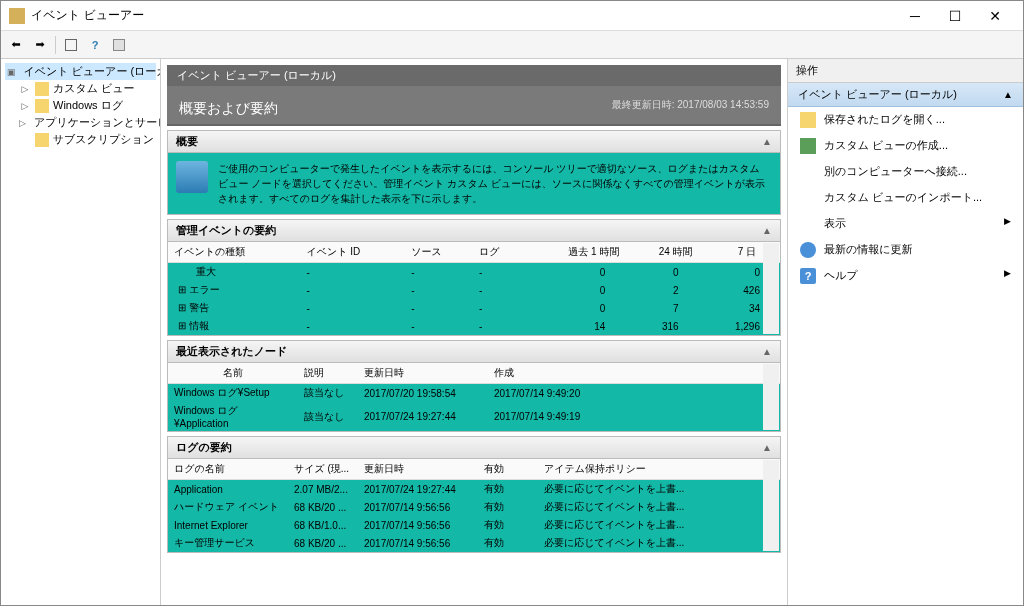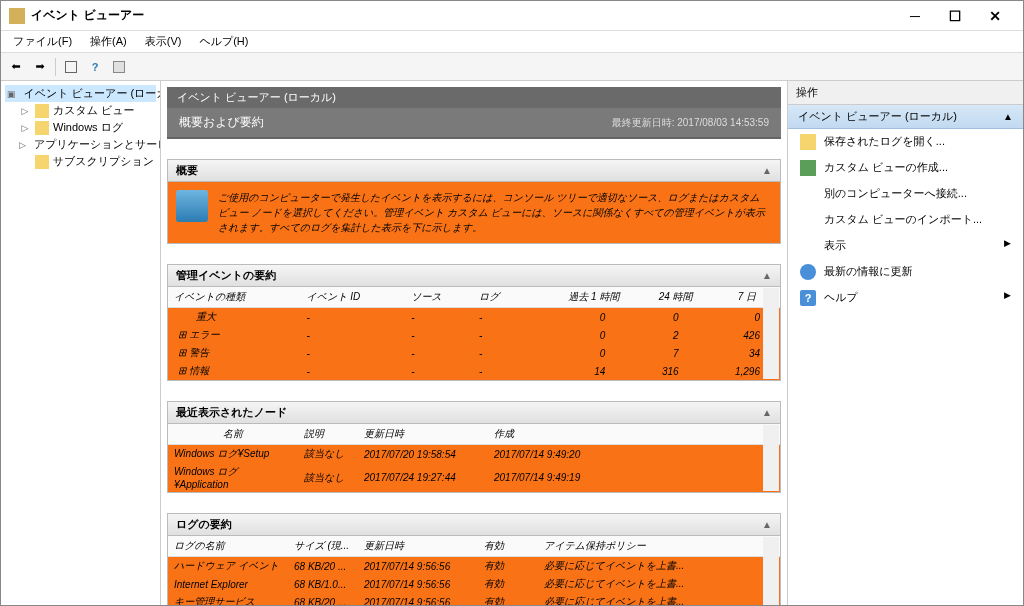--- a/index.html
+++ b/index.html
@@ -1,44 +1,44 @@
 <!DOCTYPE html>
 <html><head>
 <meta charset="utf-8">
 <style>
 * { margin: 0; padding: 0; box-sizing: border-box; font-family: "Yu Gothic UI", "Meiryo", sans-serif; font-size: 11px; }
 body { background: #f0f0f0; width: 1024px; height: 606px; overflow: hidden; }
 .window { width: 100%; height: 100%; background: #fff; display: flex; flex-direction: column; border: 1px solid #888; }
-.titlebar { height: 30px; background: #fff; display: flex; align-items: center; padding: 0 8px; border-bottom: 1px solid #ddd; font-weight: bold; }
+.titlebar { height: 30px; background: #fff; display: flex; align-items: center; padding: 0 8px; border-bottom: 1px solid #ddd; }
 .titlebar .icon { width: 16px; height: 16px; background: #d4b05a; margin-right: 6px; }
 .titlebar .title { flex: 1; font-size: 12px; }
 .titlebar .controls { display: flex; gap: 0; }
 .titlebar .controls span { width: 40px; height: 28px; display: flex; align-items: center; justify-content: center; font-size: 14px; cursor: pointer; }
 .menubar { height: 22px; display: flex; align-items: center; padding: 0 4px; gap: 2px; border-bottom: 1px solid #ddd; }
 .menubar span { padding: 2px 8px; cursor: pointer; }
 .toolbar { height: 28px; display: flex; align-items: center; padding: 0 4px; gap: 2px; border-bottom: 1px solid #ccc; background: #f5f5f5; }
 .toolbar .btn { width: 22px; height: 22px; display: flex; align-items: center; justify-content: center; border: 1px solid transparent; cursor: pointer; }
 .toolbar .sep { width: 1px; height: 18px; background: #ccc; margin: 0 2px; }
 .main { flex: 1; display: flex; overflow: hidden; }
 .tree { width: 160px; border-right: 1px solid #ccc; padding: 4px; background: #fff; overflow-y: auto; }
 .tree-item { display: flex; align-items: center; gap: 4px; padding: 1px 2px; cursor: pointer; white-space: nowrap; }
 .tree-item.selected { background: #cce8ff; }
 .tree-item .exp { width: 12px; text-align: center; color: #666; font-size: 9px; }
 .tree-item .ticon { width: 14px; height: 14px; }
 .ticon.ev { background: #d4b05a; }
 .ticon.fold { background: #f7d56e; }
 .center { flex: 1; border-right: 1px solid #ccc; display: flex; flex-direction: column; padding: 6px; overflow-y: auto; background: #fff; }
 .center-title { background: #6a6a6a; color: #fff; padding: 3px 10px; font-size: 11px; }
 .center-header { background: #7a7a7a; color: #fff; padding: 6px 12px; display: flex; justify-content: space-between; align-items: center; border-bottom: 2px solid #666; }
-.center-header .h1 { font-size: 12px; }
+.center-header .h1 { font-size: 14px; margin-top: 8px; }
 .center-header .ts { font-size: 10px; color: #ddd; }
-.section { margin-top: 20px; }
+.section { margin-top: 4px; }
 .section-header { background: linear-gradient(#f5f5f5, #e0e0e0); border: 1px solid #bbb; padding: 3px 8px; display: flex; justify-content: space-between; align-items: center; font-weight: bold; }
 .section-header .coll { font-size: 10px; color: #666; cursor: pointer; }
-.section-body { border: 1px solid #bbb; border-top: none; padding: 8px; background: #f97316; position: relative; font-style: italic; }
+.section-body { border: 1px solid #bbb; border-top: none; padding: 8px; background: #14b8a6; position: relative; }
 .overview { display: flex; gap: 10px; }
 .overview-icon { width: 32px; height: 32px; background: linear-gradient(#6eb5e0, #2b7cb3); border-radius: 3px; flex-shrink: 0; }
 .overview-text { font-size: 10px; line-height: 1.5; }
 table { width: 100%; border-collapse: collapse; }
 table th { text-align: left; padding: 3px 6px; font-weight: normal; border-bottom: 1px solid #ddd; background: #fafafa; font-size: 10px; }
 table td { padding: 2px 6px; font-size: 10px; }
 table td.num { text-align: right; padding-right: 20px; }
 .expand-cell { cursor: pointer; }
 .scroll-hint { position: absolute; right: 1px; top: 1px; bottom: 1px; width: 16px; background: #f0f0f0; }
 .actions { width: 235px; display: flex; flex-direction: column; background: #fff; }
@@ -61,26 +61,20 @@
   <div class="titlebar">
     <div class="icon"></div>
     <div class="title">イベント ビューアー</div>
     <div class="controls">
       <span>─</span>
       <span>☐</span>
       <span>✕</span>
     </div>
   </div>
 
-  <div class="menubar">
-    <span>ファイル(F)</span>
-    <span>操作(A)</span>
-    <span>表示(V)</span>
-    <span>ヘルプ(H)</span>
-  </div>
 
   <div class="toolbar">
     <div class="btn">⬅</div>
     <div class="btn">➡</div>
     <div class="sep"></div>
     <div class="btn">
         <span style="width:12px;height:12px;border:1px solid #666;display:block;"></span>
       </div>
     <div class="btn">
         <span style="color:#2b7cb3;font-weight:bold;">?</span>
@@ -245,20 +239,27 @@
                 <tr>
               <th style="width:120px;">ログの名前</th>
               <th style="width:70px;">サイズ (現...</th>
               <th style="width:120px;">更新日時</th>
               <th style="width:60px;">有効</th>
               <th>アイテム保持ポリシー</th>
             </tr>
               </thead>
             <tbody id="log-rows">
                 <tr>
+                  <td>Application</td>
+                  <td>2.07 MB/2...</td>
+                  <td>2017/07/24 19:27:44</td>
+                  <td>有効</td>
+                  <td>必要に応じてイベントを上書...</td>
+                </tr>
+                <tr>
                   <td>ハードウェア イベント</td>
                   <td>68 KB/20 ...</td>
                   <td>2017/07/14 9:56:56</td>
                   <td>有効</td>
                   <td>必要に応じてイベントを上書...</td>
                 </tr>
                 <tr>
                   <td>Internet Explorer</td>
                   <td>68 KB/1.0...</td>
                   <td>2017/07/14 9:56:56</td>

